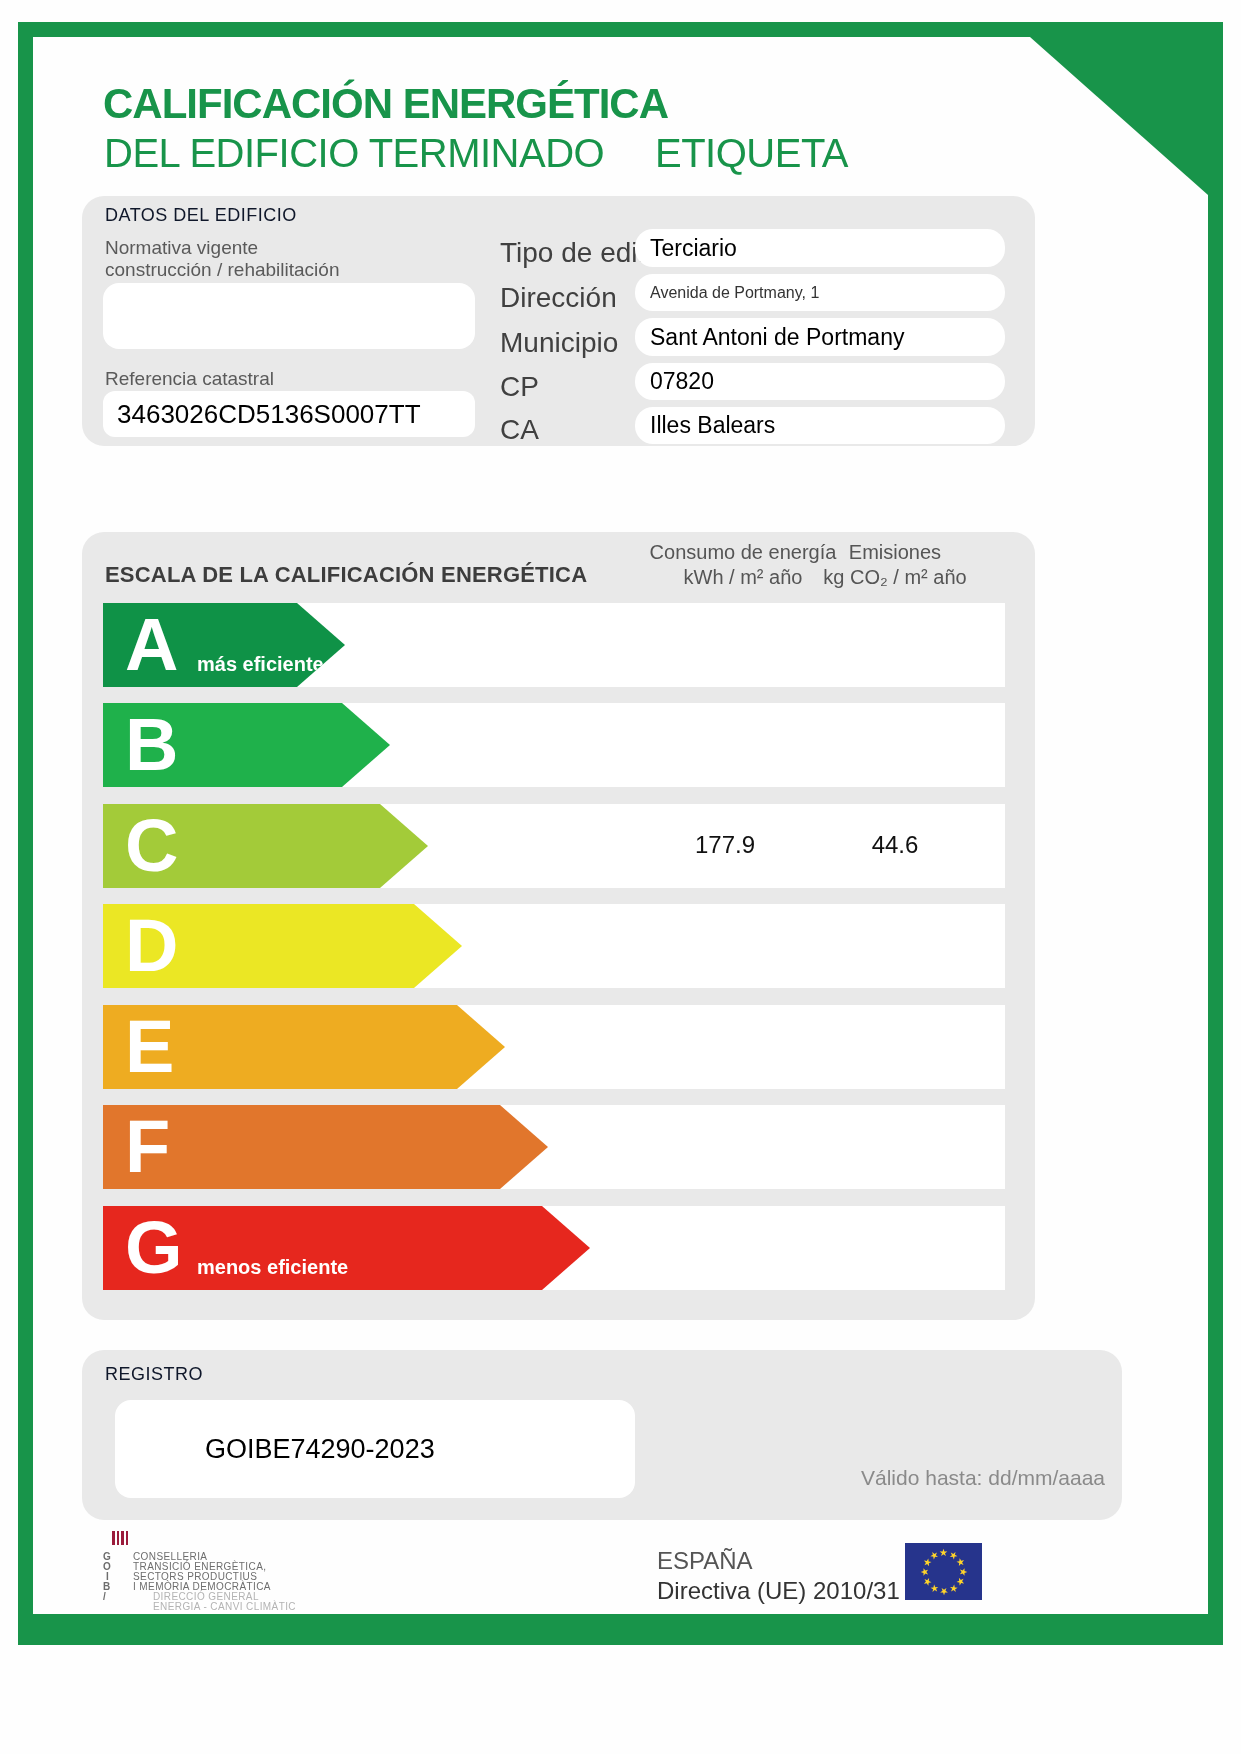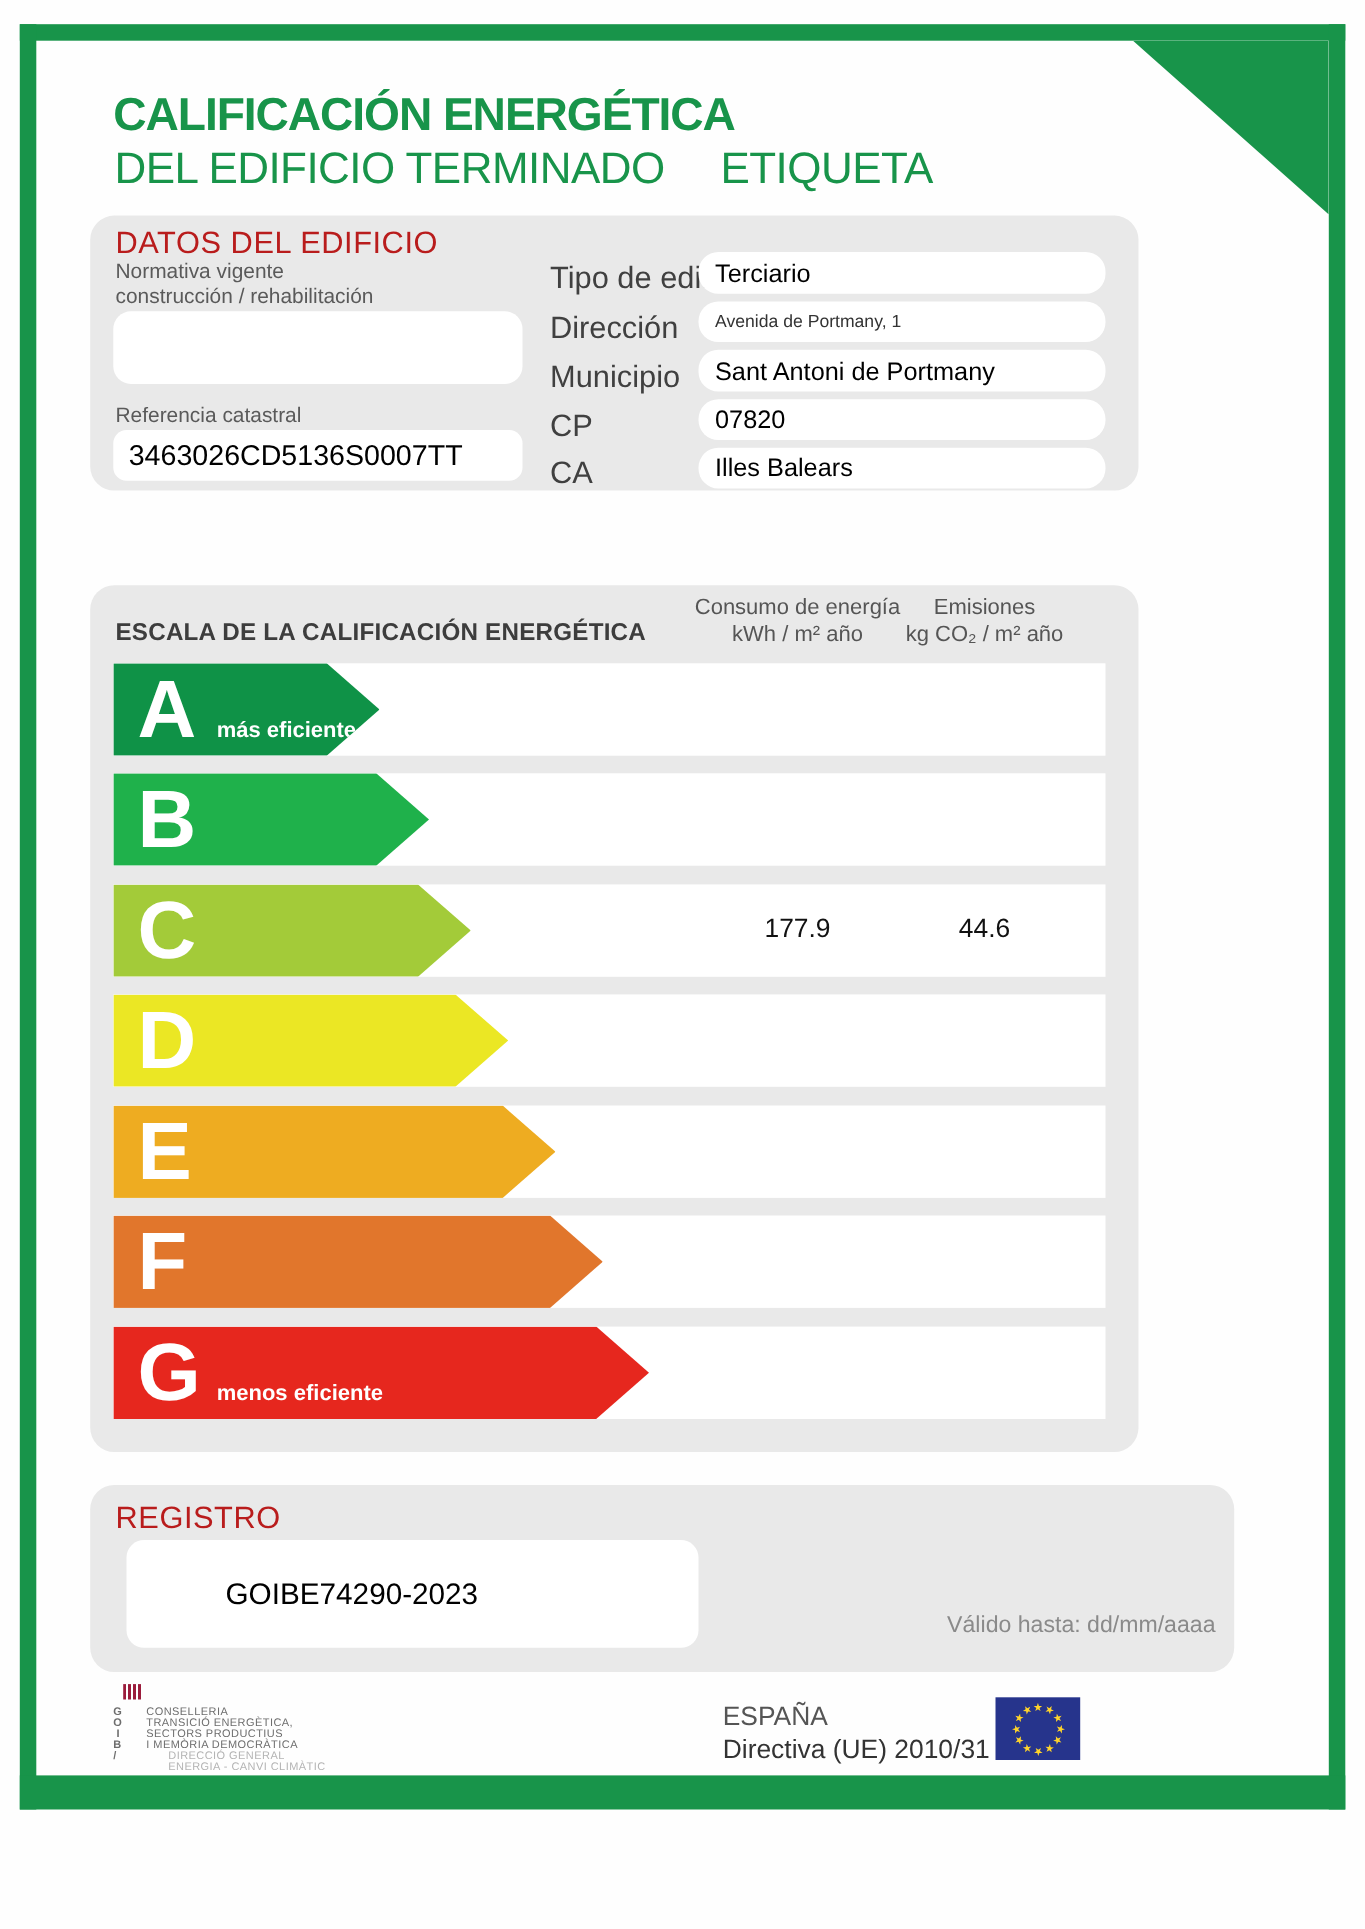--- a/index.html
+++ b/index.html
@@ -19,33 +19,33 @@
   .title1{left:103px;top:80px;font-size:42px;font-weight:bold;color:var(--green);letter-spacing:-1px;}
   .title2{left:104px;top:131px;font-size:40px;color:var(--green);letter-spacing:-0.5px;}
   .title3{left:655px;top:131px;font-size:40px;color:var(--green);letter-spacing:-0.5px;}
   
   .panel{background:#e9e9e9;border-radius:22px;}
   .panel-datos{left:82px;top:196px;width:953px;height:250px;}
   .panel-escala{left:82px;top:532px;width:953px;height:788px;}
   .panel-registro{left:82px;top:1350px;width:1040px;height:170px;}
   .whitebox{background:#ffffff;border-radius:18px;}
   
-  .sec-title{font-size:28px;color:#b91c1c;letter-spacing:0.5px;}
+  .sec-title{font-size:18px;color:#0f172a;letter-spacing:0.5px;}
   .small-label{font-size:19px;color:#5a5a5a;}
   .norm-box{left:103px;top:283px;width:372px;height:66px;border-radius:16px;}
   .norm-text{left:119px;top:283px;line-height:66px;font-size:27px;color:#000;}
   .ref-box{left:103px;top:391px;width:372px;height:46px;border-radius:12px;}
   .ref-text{left:117px;top:391px;line-height:46px;font-size:26px;color:#000;}
   .fld-label{left:500px;font-size:28px;color:#404040;}
   .fld-box{left:635px;width:370px;}
   .fld-val{padding-left:15px;font-size:23px;color:#000;display:block;}
   
   .escala-title{left:105px;top:562px;font-size:22px;font-weight:bold;color:#3d3d3d;letter-spacing:0.2px;}
   .col-head{text-align:center;font-size:20px;color:#555;}
-  .consumo-col{left:630px;width:190px;}
+  .consumo-col{left:648px;width:190px;}
   .emisiones-col{left:805px;width:180px;}
   .band-row{position:absolute;left:103px;width:902px;height:84px;background:#ffffff;}
   .arrow{position:absolute;left:0;top:0;height:84px;
     clip-path:polygon(0 0,calc(100% - 48px) 0,100% 50%,calc(100% - 48px) 100%,0 100%);}
   .band-letter{position:absolute;left:22px;top:0;line-height:84px;font-size:74px;font-weight:bold;color:#fff;}
   .band-note{position:absolute;left:94px;bottom:11px;font-size:20px;font-weight:bold;color:#fff;white-space:nowrap;}
   .band-consumo{position:absolute;left:527px;width:190px;top:27px;text-align:center;font-size:24px;color:#111;}
   .band-emisiones{position:absolute;left:702px;width:180px;top:27px;text-align:center;font-size:24px;color:#111;}
   
   .reg-title{left:105px;top:1364px;}

